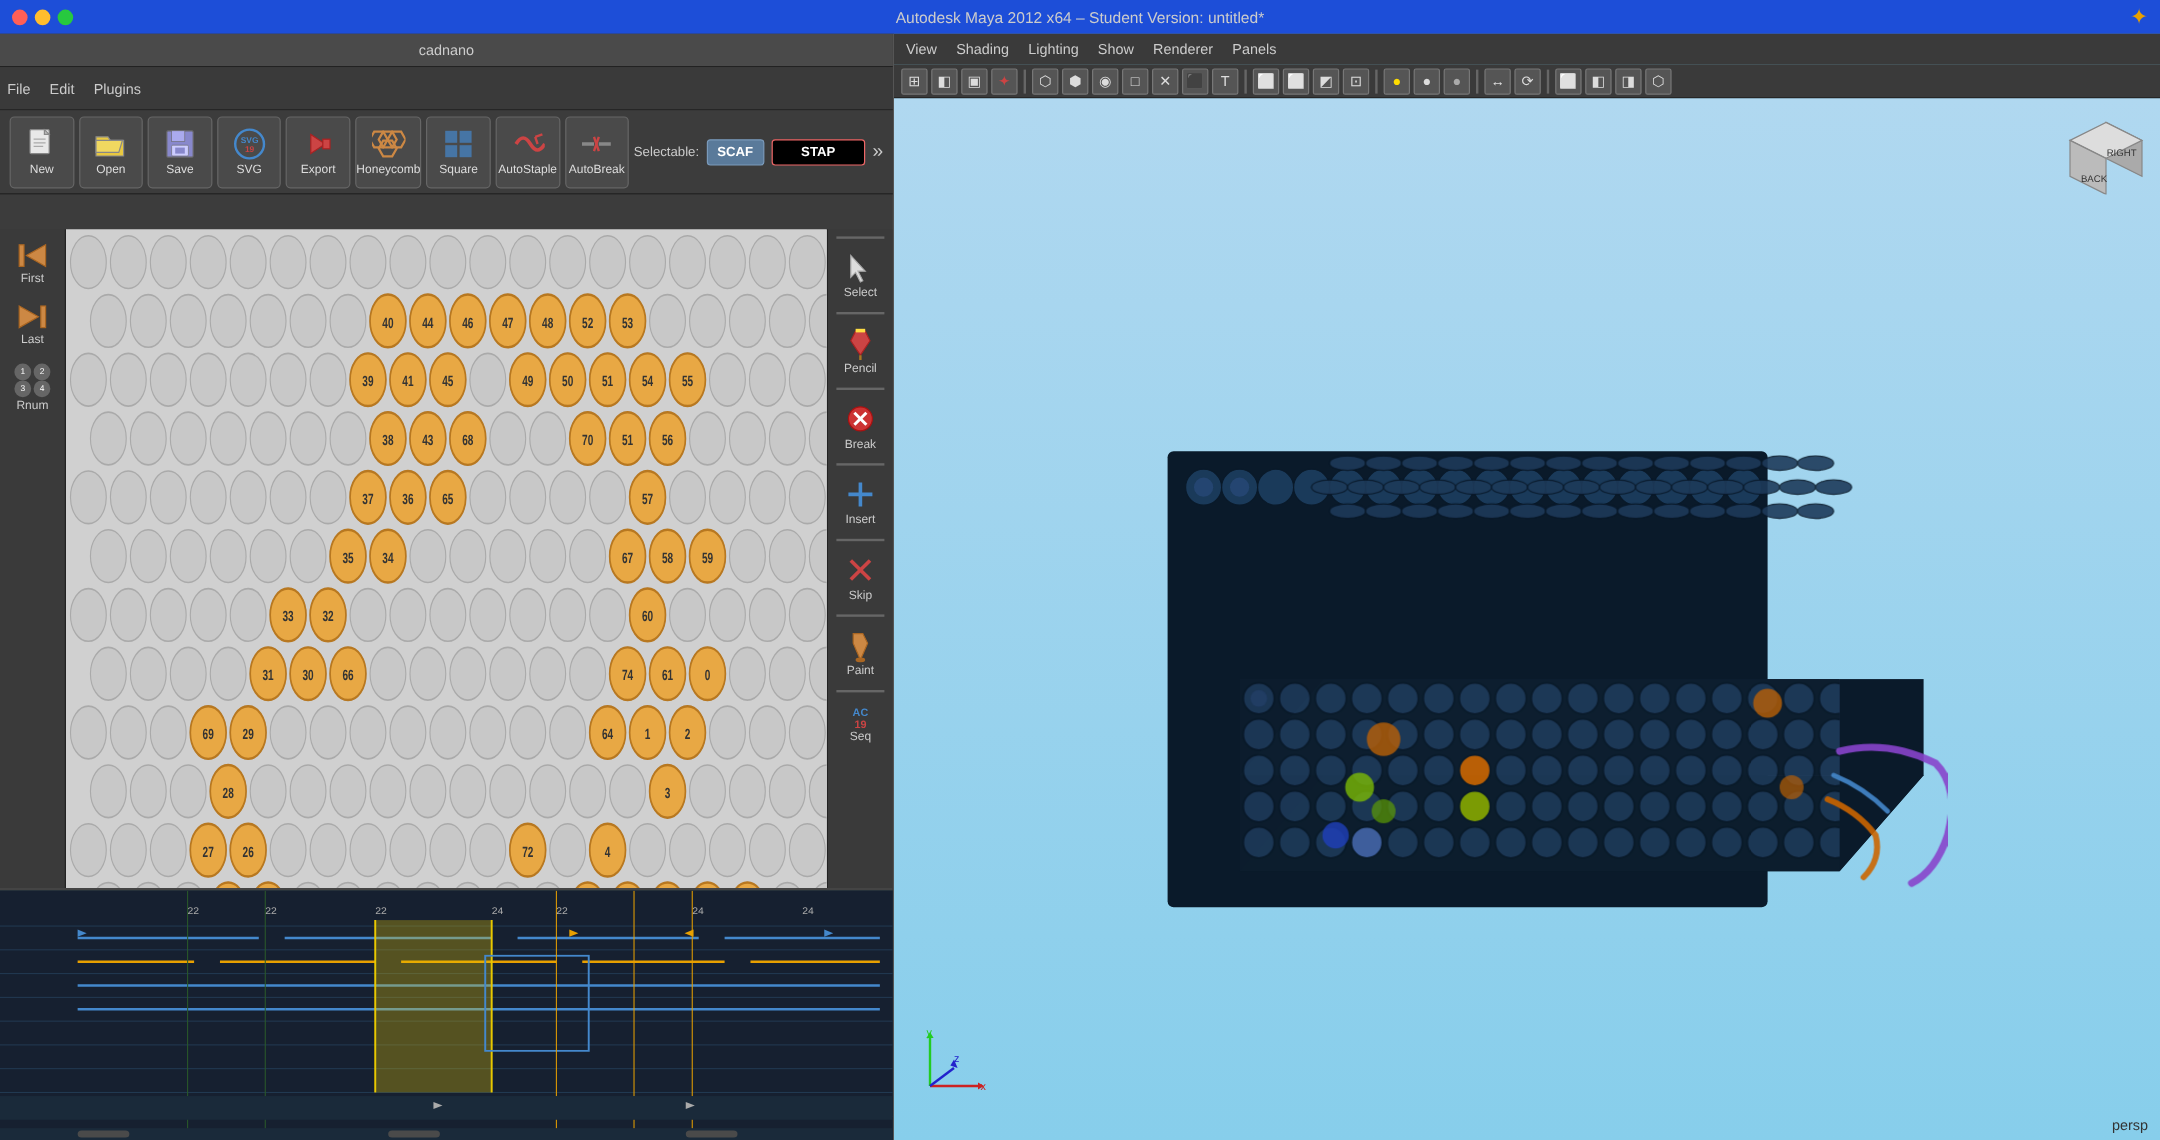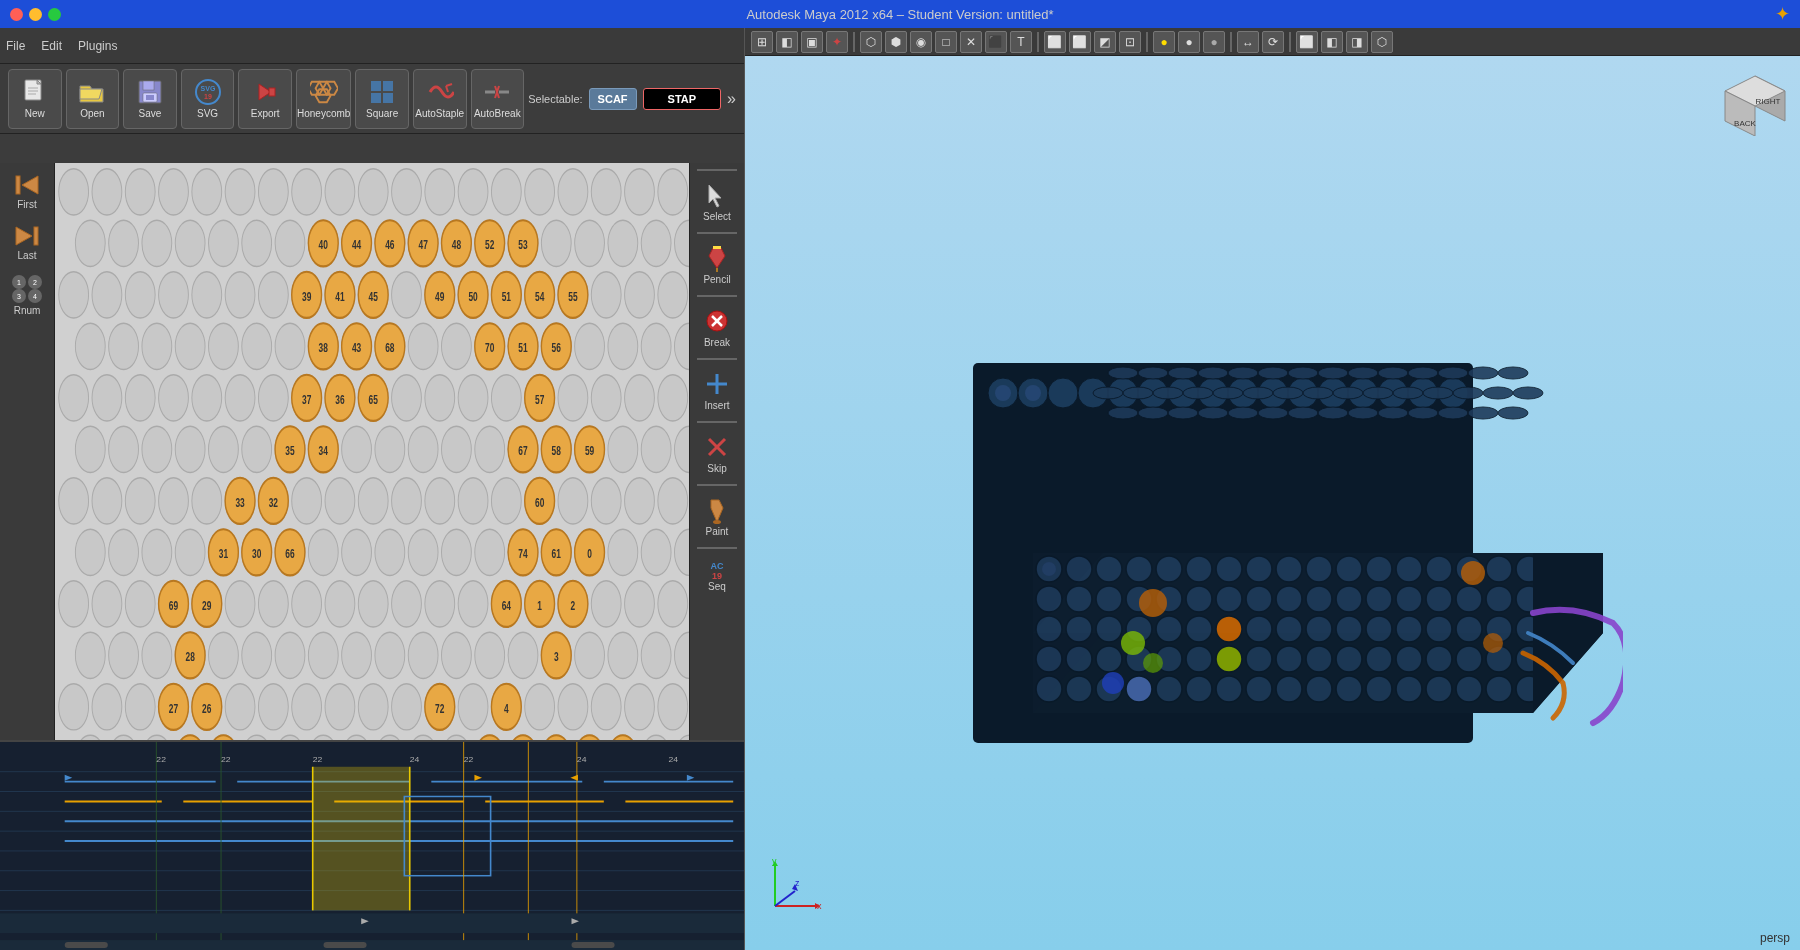--- a/index.html
+++ b/index.html
@@ -100,20 +100,23 @@
     <div class="traffic-light tl-max"></div>
   </div>
   <span>Autodesk Maya 2012 x64 – Student Version: untitled*</span>
   <span class="maya-icon">✦</span>
 </div>
 
 <div id="main">
 
   <div id="cadnano-panel">
 
+    <div id="cadnano-titlebar">
+      <span>cadnano</span>
+    </div>
 
     <div id="cadnano-menu">
       <span>File</span>
       <span>Edit</span>
       <span>Plugins</span>
     </div>
 
     <div id="cadnano-toolbar">
       <div class="toolbar-btn">
         <div class="toolbar-icon-img">
@@ -908,20 +911,28 @@
 
         <rect x="0" y="173" width="690" height="20" fill="#1a2a3a"></rect>
         <polygon points="335,178 342,181 335,184" fill="#aaa"></polygon>
         <polygon points="530,178 537,181 530,184" fill="#aaa"></polygon>
       </svg>
     </div>
   </div>
 
   <div id="maya-panel">
 
+    <div id="maya-menubar">
+      <span>View</span>
+      <span>Shading</span>
+      <span>Lighting</span>
+      <span>Show</span>
+      <span>Renderer</span>
+      <span>Panels</span>
+    </div>
 
     <div id="maya-toolbar">
 
       <div class="maya-tool-icon">⊞</div>
       <div class="maya-tool-icon">◧</div>
       <div class="maya-tool-icon">▣</div>
       <div class="maya-tool-icon" style="color:#cc4444;">✦</div>
       <div class="maya-tool-sep"></div>
       <div class="maya-tool-icon">⬡</div>
       <div class="maya-tool-icon">⬢</div>

